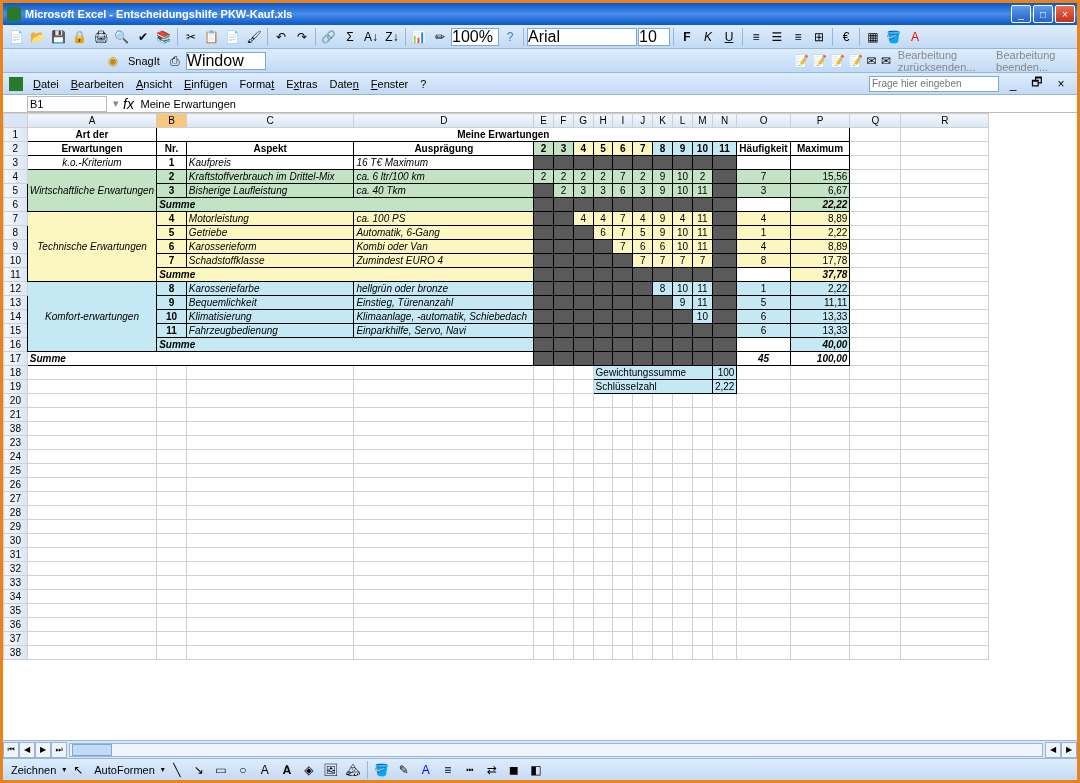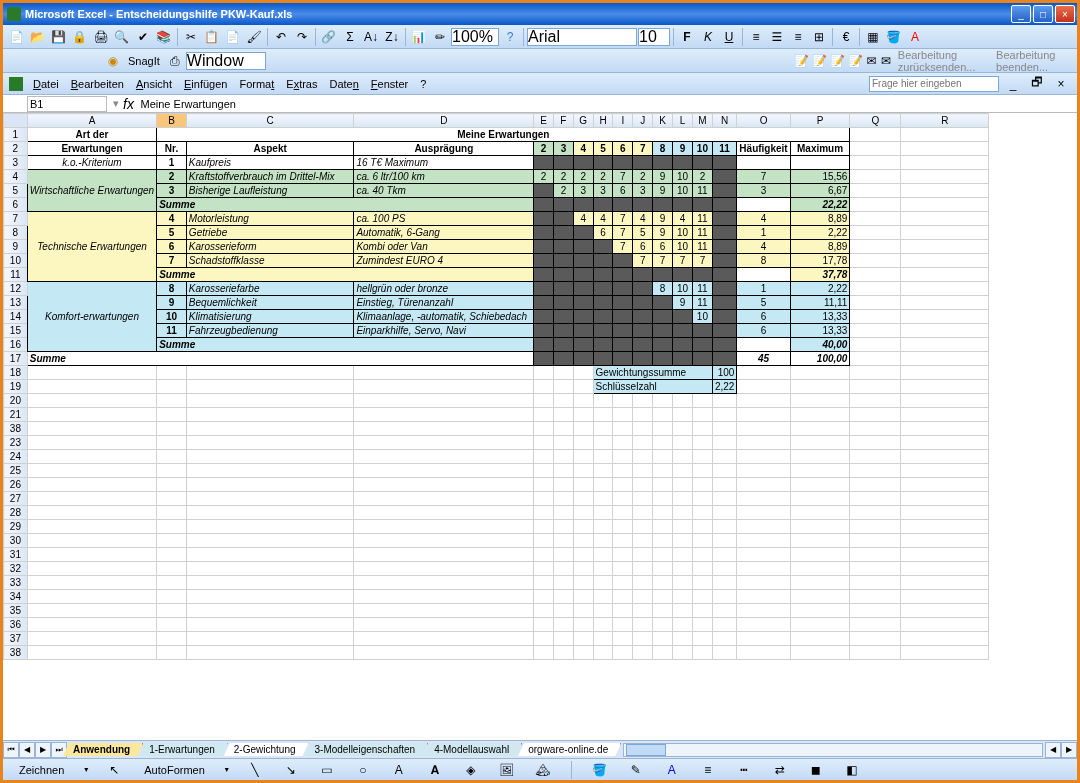--- a/index.html
+++ b/index.html
@@ -66,21 +66,21 @@
 .hbar { flex: 1; height: 14px; background: #eef4fb; border: 1px solid #9ab5d6; margin: 0 2px; position: relative; }
 .hbar .thumb { position: absolute; left: 2px; width: 40px; height: 12px; background: #c3daf5; border: 1px solid #7ba7d9; }
 
 
 .statusbar { height: 18px; background: linear-gradient(#deedfb, #c3daf5); display: flex; align-items: center; padding: 0 4px; font-size: 10px; border-top: 1px solid #9ab5d6; }
 
 .tbrow2 { display: flex; }
 .tbrow2 .toolbar { flex: 0; }
 .tbrow2 .spacer { flex: 1; background: linear-gradient(#deedfb, #c3daf5); border-bottom: 1px solid #9ab5d6; }
 
-.draw-toolbar { background: linear-gradient(#deedfb, #c3daf5); height: 22px; display: flex; align-items: center; padding: 0 12px; gap: 16px; border-top: 1px solid #9ab5d6; font-size: 11px; }
+.draw-toolbar { background: linear-gradient(#deedfb, #c3daf5); height: 22px; display: flex; align-items: center; padding: 0 4px; gap: 2px; border-top: 1px solid #9ab5d6; font-size: 11px; }
 .draw-toolbar .lbl { padding: 0 4px; cursor: pointer; }
 </style>
 </head>
 <body>
 
 <div class="window">
 
   <div class="titlebar">
     <span class="icon"></span>
     <span class="title-text">Microsoft Excel - Entscheidungshilfe PKW-Kauf.xls</span>
@@ -988,28 +988,20 @@
           </tr>
         </tbody>
       </table>
   </div>
 
   <div class="sheetbar">
     <div class="scrbtn">⏮</div>
     <div class="scrbtn">◀</div>
     <div class="scrbtn">▶</div>
     <div class="scrbtn">⏭</div>
-    <div class="tabs" id="tabs">
-        <div class="tab active">Anwendung</div>
-        <div class="tab alt">1-Erwartungen</div>
-        <div class="tab">2-Gewichtung</div>
-        <div class="tab alt">3-Modelleigenschaften</div>
-        <div class="tab alt">4-Modellauswahl</div>
-        <div class="tab">orgware-online.de</div>
-      </div>
     <div class="hbar">
         <div class="thumb"></div>
       </div>
     <div class="scrbtn">◀</div>
     <div class="scrbtn">▶</div>
   </div>
 
   <div class="draw-toolbar">
     <span class="lbl">Zeichnen</span>
       <span style="font-size:8px">▾</span>

